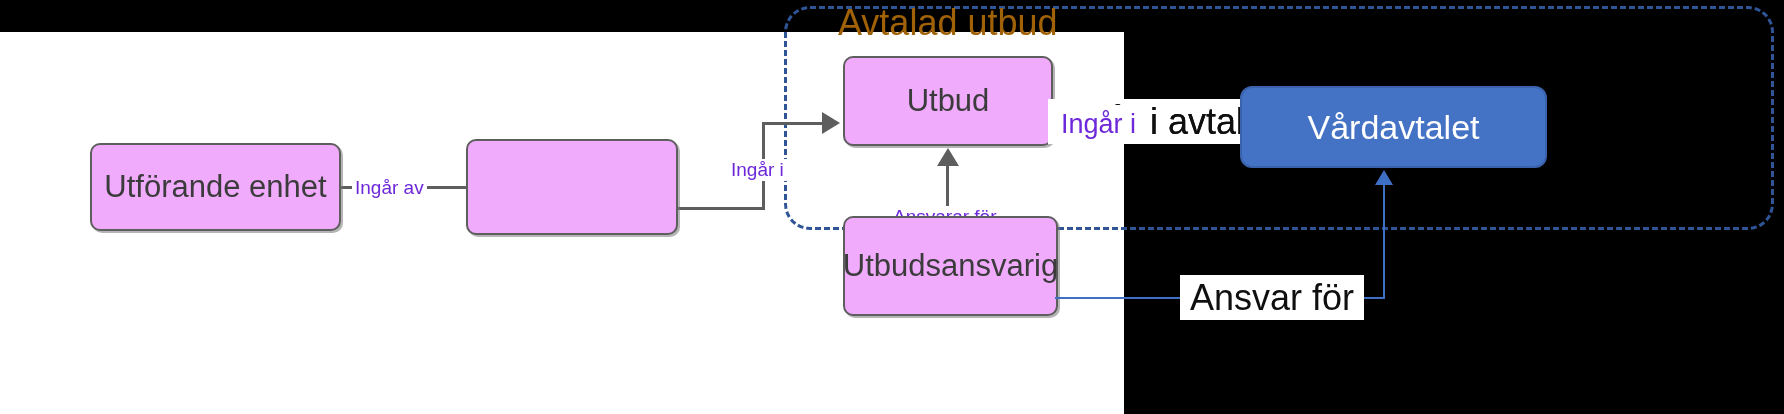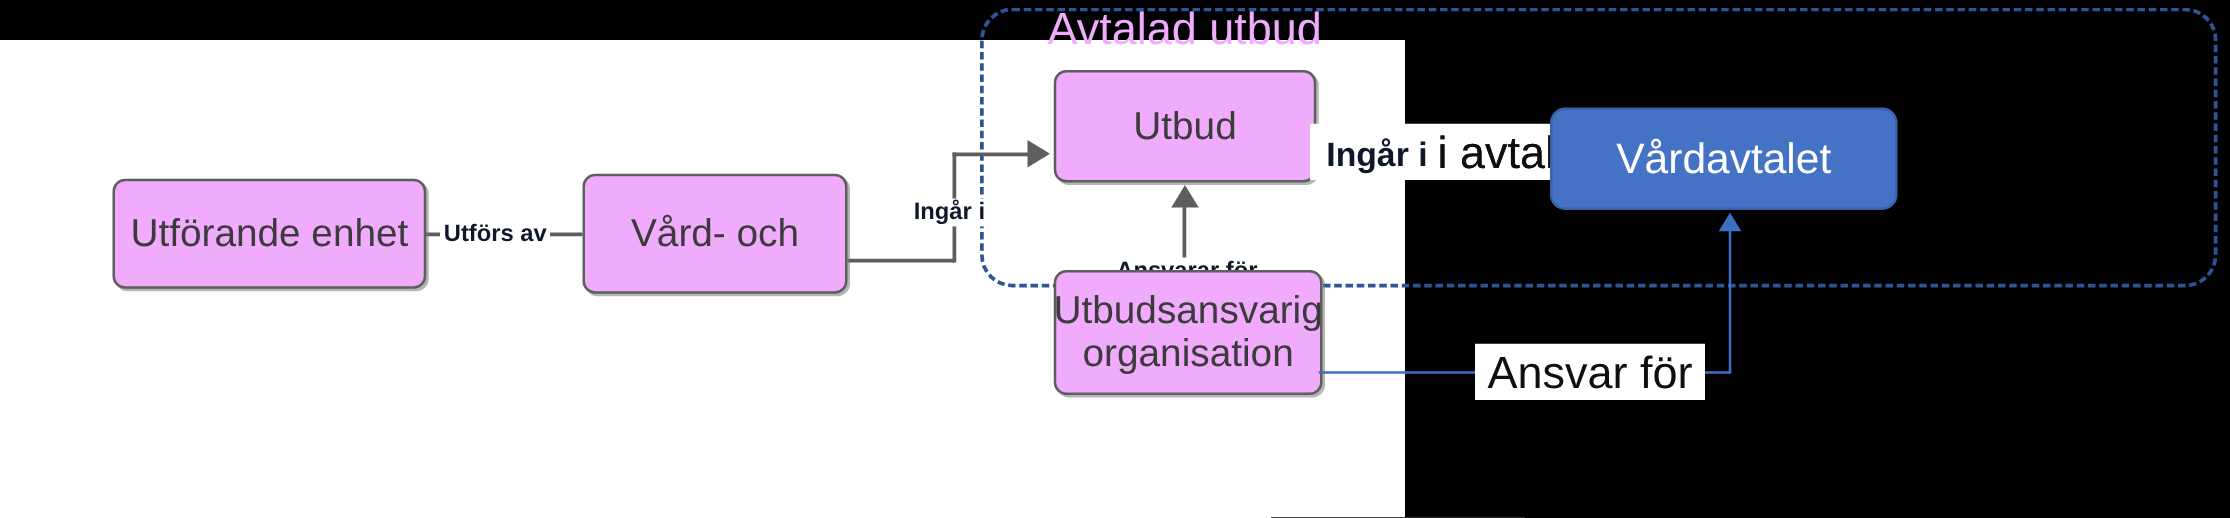--- a/index.html
+++ b/index.html
@@ -61,52 +61,52 @@
     position:absolute;width:0;height:0;
     border-left:11px solid transparent;
     border-right:11px solid transparent;
     border-bottom:18px solid #5e5e5e;
   }
 
   
   .edge-label{
     position:absolute;
     background:#ffffff;
-    color:#0f172a;
-    font-weight:bold;
+    color:#6d28d9;
+    font-weight:normal;
     font-size:19px;
     font-family:"Liberation Sans", sans-serif;
     padding:0 3px;
     white-space:nowrap;
   }
 
   
   #group-boundary{
     position:absolute;
     left:784px; top:6px;
     width:990px; height:224px;
     border:3px dashed #2f5597;
     border-radius:26px;
     box-sizing:border-box;
     pointer-events:none;
   }
   #group-title{
     position:absolute;
     left:838px; top:2px;
     font-size:36px;
-    color:#f0abfc;
+    color:#a16207;
     white-space:nowrap;
     font-family:"Liberation Sans", sans-serif;
   }
 
   
   #node-vardavtalet{
     position:absolute;
     left:1240px; top:86px;
-    width:278px; height:82px;
+    width:307px; height:82px;
     background:#4472c4;
     border:2px solid #3a62ad;
     border-radius:12px;
     box-shadow:2px 2px 2px rgba(0,0,0,.35);
     display:flex;align-items:center;justify-content:center;
     color:#ffffff;font-size:34px;
     font-family:"Liberation Sans", sans-serif;
     box-sizing:border-box;
   }
 
@@ -143,50 +143,49 @@
 
 <div id="stage">
 
   <div id="diagram-canvas"></div>
 
   <div id="group-boundary"></div>
   <div id="group-title">Avtalad utbud</div>
 
   <div class="conn conn-h" style="left:330px;top:186px;width:136px;"></div>
   <div class="arrow-left" style="left:310px;top:176px;"></div>
-  <div class="edge-label" style="left:352px;top:177px;">Utförs av</div>
+  <div class="edge-label" style="left:352px;top:177px;">Ingår av</div>
 
   <div class="conn conn-h" style="left:678px;top:207px;width:86px;"></div>
   <div class="conn conn-v" style="left:762px;top:122px;height:88px;"></div>
   <div class="conn conn-h" style="left:762px;top:122px;width:62px;"></div>
   <div class="arrow-right" style="left:822px;top:112px;"></div>
   <div class="edge-label" style="left:728px;top:159px;">Ingår i</div>
 
   <div class="conn conn-v" style="left:946px;top:164px;height:54px;"></div>
   <div class="arrow-up" style="left:937px;top:148px;"></div>
   <div class="edge-label" style="left:890px;top:206px;">Ansvarar för</div>
 
   <div class="node" id="node-utforande">
     <span>Utförande enhet</span>
   </div>
 
   <div class="node" id="node-vardtjanst">
     <span>
-      <span>Vård- och</span><br>
+      <br>
     </span>
   </div>
 
   <div class="node" id="node-utbud">
     <span>Utbud</span>
   </div>
 
   <div class="node" id="node-utbudsorg">
     <span>
       <span>Utbudsansvarig</span><br>
-      <span>organisation</span>
     </span>
   </div>
 
   <div class="blue-line blue-line-h" style="left:1055px;top:120px;width:186px;"></div>
   <div class="blue-arrow-right" style="left:1226px;top:112px;"></div>
   <div class="overlay-label" style="left:1048px;top:99px;">Ingår i avtalet</div>
 
   <div class="blue-line blue-line-h" style="left:1055px;top:297px;width:330px;"></div>
   <div class="blue-line blue-line-v" style="left:1383px;top:183px;height:115px;"></div>
   <div class="blue-arrow-up" style="left:1375px;top:170px;"></div>

